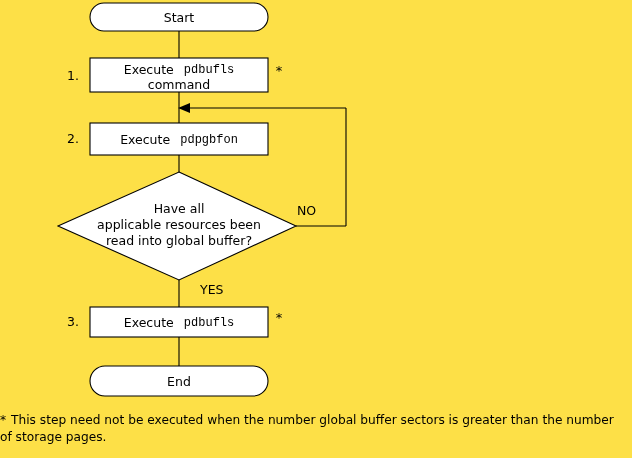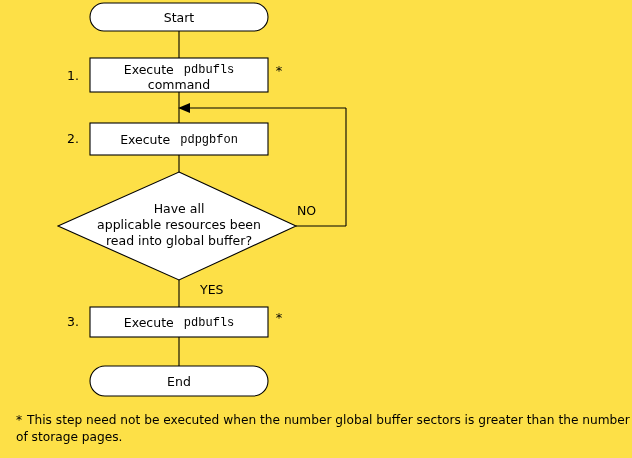--- a/index.html
+++ b/index.html
@@ -68,21 +68,21 @@
   }
   .branch-label {
     font-family: "DejaVu Sans", sans-serif;
     fill: #000000;
     font-size: 12.5px;
     text-anchor: start;
     dominant-baseline: middle;
   }
   #footnote {
     position: absolute;
-    left: 16px;
+    left: 0;
     top: 412px;
     width: 616px;
     font-family: "DejaVu Sans", sans-serif;
     font-size: 12.2px;
     line-height: 17px;
     color: #000000;
   }
   #footnote .fn-marker {
     display: inline-block;
     width: 11px;

